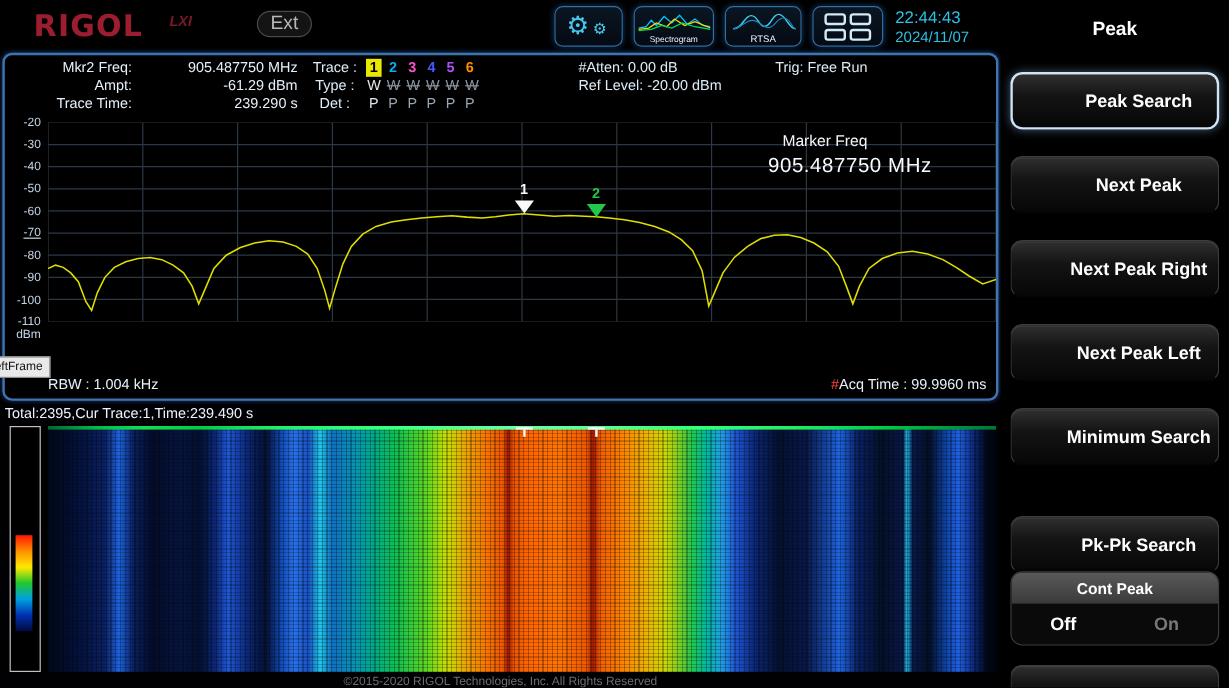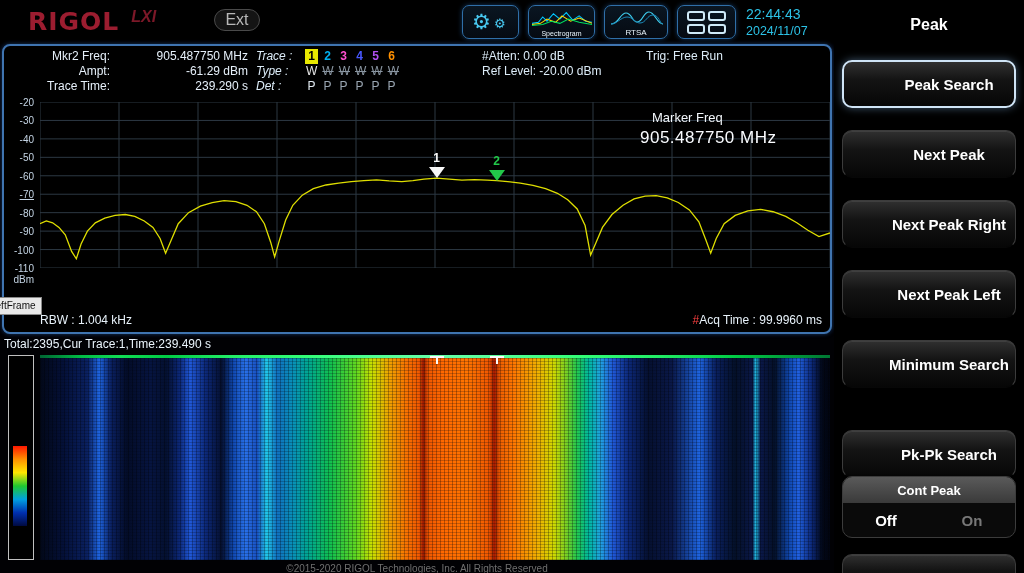--- a/index.html
+++ b/index.html
@@ -3,21 +3,21 @@
 <meta charset="utf-8">
 <style>
   html,body{margin:0;padding:0;background:#000;}
   body{width:1024px;height:573px;overflow:hidden;font-family:"Liberation Sans",sans-serif;position:relative;}
   .screen{position:absolute;inset:0;width:1024px;height:573px;background:#010104;}
 
   
   .topbar{position:absolute;left:0;top:0;width:834px;height:44px;background:#000;}
   .brand{position:absolute;left:28px;top:7px;white-space:nowrap;}
   .brand-name{font-size:25px;font-weight:900;color:#9c1d30;letter-spacing:1px;font-family:"DejaVu Sans",sans-serif;}
-  .brand-lxi{font-size:16px;color:#7c1828;font-weight:bold;font-style:italic;margin-left:12px;vertical-align:8px;}
+  .brand-lxi{font-size:12px;color:#7c1828;font-weight:bold;font-style:italic;margin-left:22px;vertical-align:8px;}
   .ext-btn{position:absolute;left:214px;top:9px;width:46px;height:22px;border-radius:11px;background:#141414;border:1px solid #4a4a4a;color:#b8b8b8;font-size:16px;font-family:"Liberation Sans",sans-serif;}
   .hicon{position:absolute;top:5px;height:34px;box-sizing:border-box;border:1px solid #2f6fa8;border-radius:7px;background:linear-gradient(180deg,#0a1622,#050a12);box-shadow:0 0 5px rgba(40,110,190,.5);cursor:pointer;}
   #icon-settings{left:462px;width:57px;}
   #icon-spectrogram{left:528px;width:67px;}
   #icon-rtsa{left:604px;width:64px;}
   #icon-windows{left:677px;width:59px;}
   .gear-main{position:absolute;left:9px;top:1px;font-size:21px;color:#48c8f0;line-height:30px;}
   .gear-sub{position:absolute;left:31px;top:7px;font-size:13px;color:#48c8f0;line-height:22px;}
   .mini-svg{position:absolute;left:3px;top:2px;width:60px;height:20px;}
   #icon-rtsa .mini-svg{left:4px;width:56px;}
@@ -30,21 +30,21 @@
   .clock .date{font-size:12.5px;margin-top:2px;}
 
   
   .main-frame{position:absolute;left:2px;top:44px;width:830px;height:290px;border:2px solid #3f74b0;border-radius:8px;box-sizing:border-box;background:#000;box-shadow:0 0 4px rgba(40,90,160,.6);}
   .stat-left{position:absolute;left:6px;top:3px;width:240px;font-size:12px;color:#e6f0fa;}
   .srow{display:flex;height:15px;line-height:15px;}
   .slabel{width:100px;text-align:right;}
   .sval{width:138px;text-align:right;}
   .stat-trace{position:absolute;left:252px;top:3px;font-size:12px;color:#dcecf8;}
   .trow{height:15px;line-height:15px;white-space:nowrap;}
-  .rowlabel{display:inline-block;width:46px;text-align:left;font-style:italic;}
+  .rowlabel{display:inline-block;width:46px;text-align:center;}
   .tnum{display:inline-block;min-width:11px;text-align:center;margin-left:3px;font-weight:bold;padding:0 1px;}
   .tlet{display:inline-block;min-width:11px;text-align:center;margin-left:3px;color:#e6e6e6;padding:0 1px;}
   .tlet.struck{color:#8a96a2;text-decoration:line-through;}
   .dlet{display:inline-block;min-width:11px;text-align:center;margin-left:3px;color:#e0e8f0;padding:0 1px;}
   .dlet.dim{color:#9aa6b2;}
   .stat-atten{position:absolute;left:478px;top:3px;font-size:12px;color:#dcecf8;}
   .stat-atten div{height:15px;line-height:15px;}
   .stat-trig{position:absolute;left:642px;top:3px;font-size:12px;color:#dcecf8;height:15px;line-height:15px;}
 
   .y-axis{position:absolute;left:2px;top:56px;width:30px;height:195px;font-size:10px;color:#c4d4e4;}

